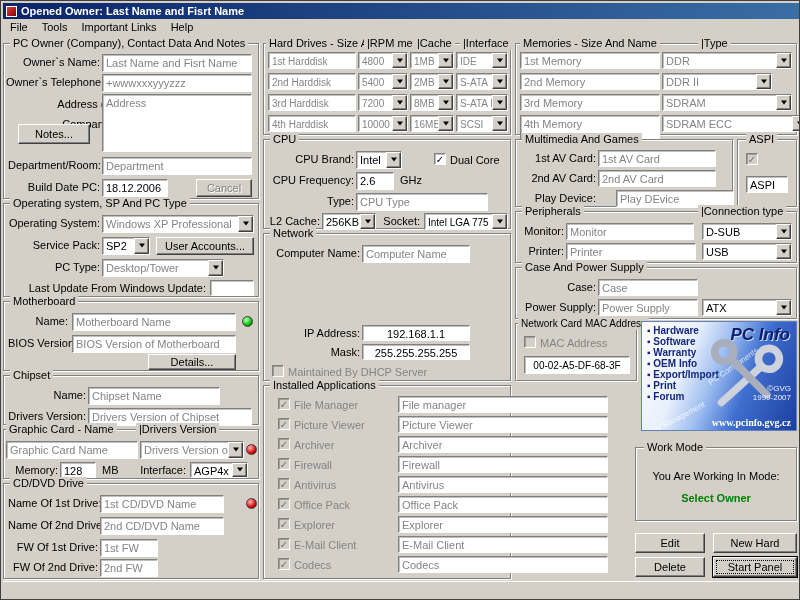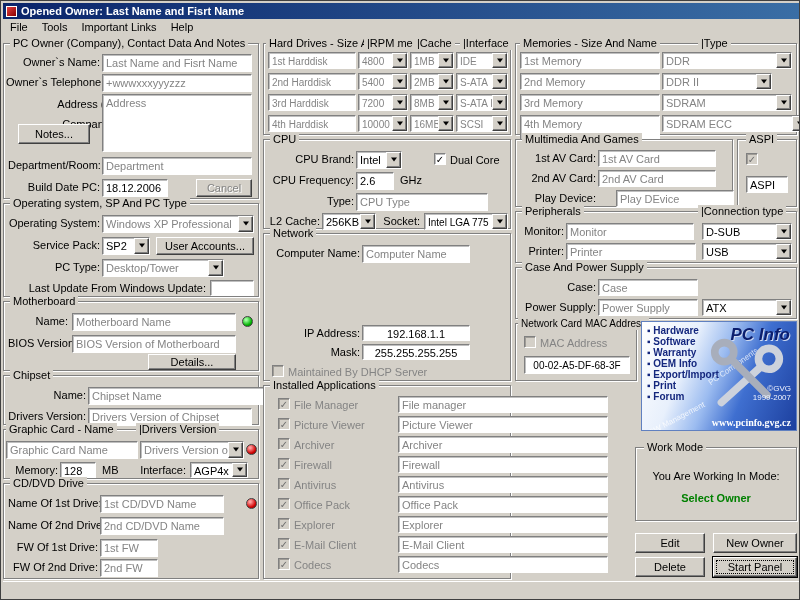--- a/index.html
+++ b/index.html
@@ -108,21 +108,21 @@
     <div class="f mut" style="left:68px;top:11px;width:164px;height:18px">Motherboard Name</div>
     <div class="led gr" style="left:238px;top:14px"></div>
     <div class="t tr" style="left:4px;top:35px;width:60px">BIOS Version:</div>
     <div class="f mut" style="left:68px;top:33px;width:164px;height:18px">BIOS Version of Motherboard</div>
     <div class="btn" style="left:144px;top:52px;width:88px;height:16px">Details...</div>
   </div>
 
   <div class="grp" style="left:2px;top:374px;width:256px;height:50px">
     <span class="leg" style="left:6px;top:-7px">Chipset</span>
     <div class="t tr" style="left:4px;top:13px;width:78px">Name:</div>
-    <div class="f mut" style="left:84px;top:11px;width:176px;height:18px">Chipset Name</div>
+    <div class="f mut" style="left:84px;top:11px;width:132px;height:18px">Chipset Name</div>
     <div class="t tr" style="left:4px;top:34px;width:78px">Drivers Version:</div>
     <div class="f mut" style="left:84px;top:32px;width:164px;height:18px">Drivers Version of Chipset</div>
   </div>
 
   <div class="grp" style="left:2px;top:428px;width:256px;height:50px">
     <span class="leg" style="left:2px;top:-7px">Graphic Card - Name</span>
     <span class="leg" style="left:132px;top:-7px">|Drivers Version</span>
     <div class="f mut" style="left:2px;top:11px;width:132px;height:18px">Graphic Card Name</div>
     <div class="combo" style="left:136px;top:11px;width:104px;height:18px">
         <span class="cval mut">Drivers Version o</span>
@@ -398,18 +398,18 @@
     <div class="url">www.pcinfo.gvg.cz</div>
   </div>
 
   <div class="grp" style="left:634px;top:446px;width:162px;height:74px">
     <span class="leg" style="left:8px;top:-7px">Work Mode</span>
     <div class="t workline modetext" style="top:44px">Select Owner</div>
     <div class="t workline" style="top:22px">You Are Working In Mode:</div>
   </div>
 
   <div class="btn" style="left:634px;top:532px;width:70px;height:20px">Edit</div>
-  <div class="btn" style="left:712px;top:532px;width:84px;height:20px">New Owner</div>
+  <div class="btn" style="left:712px;top:532px;width:84px;height:20px">New Hard</div>
   <div class="btn" style="left:634px;top:556px;width:70px;height:20px">Delete</div>
   <div class="btn def" style="left:712px;top:556px;width:84px;height:20px">Start Panel</div>
 
   <div class="statusbar"></div>
 </div>
 
 </body></html>

